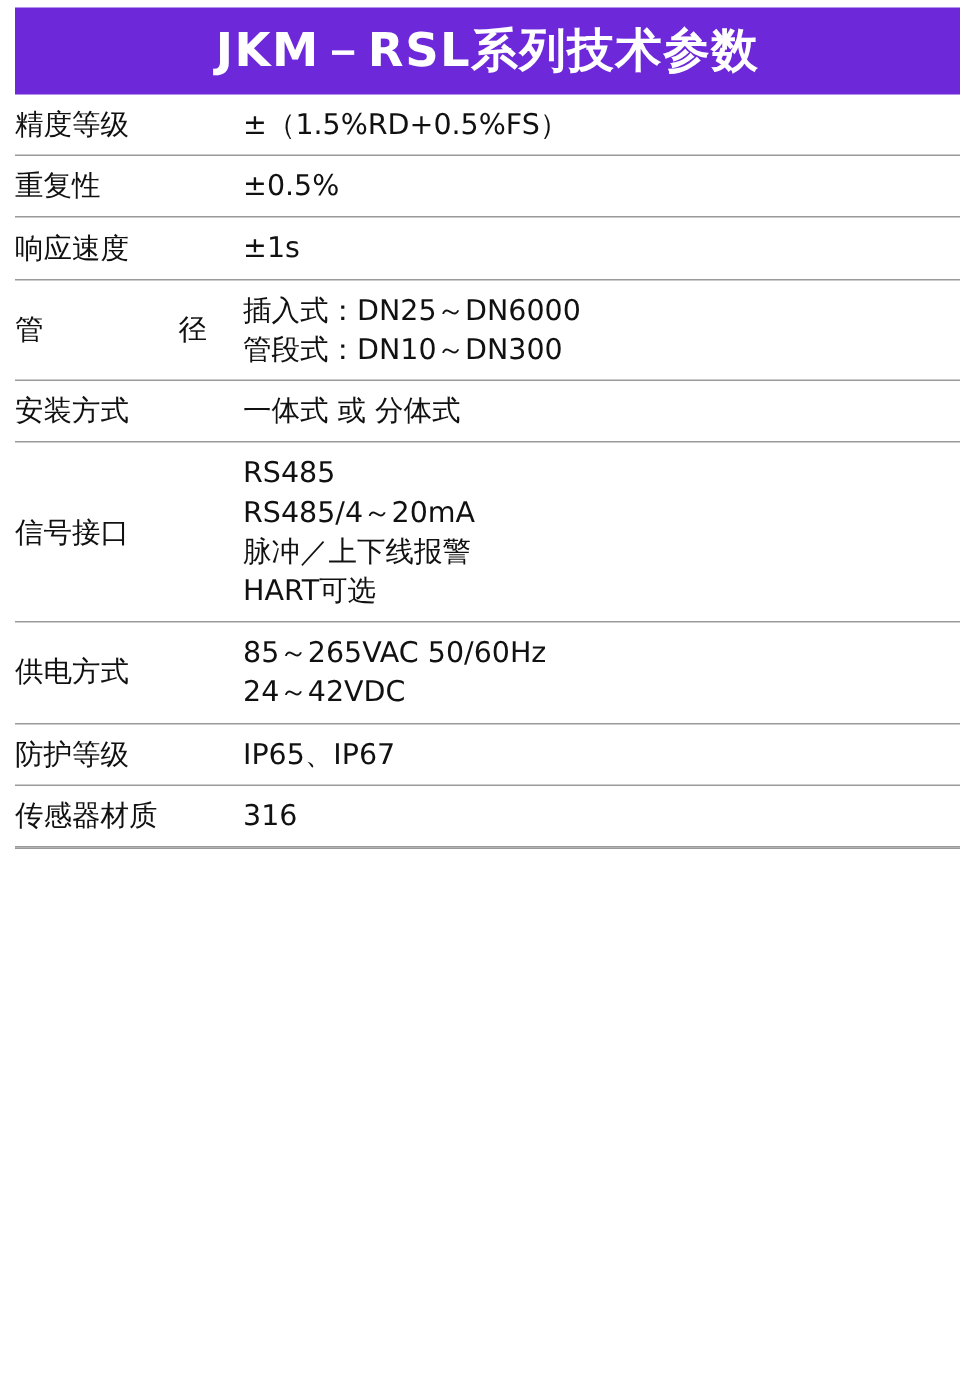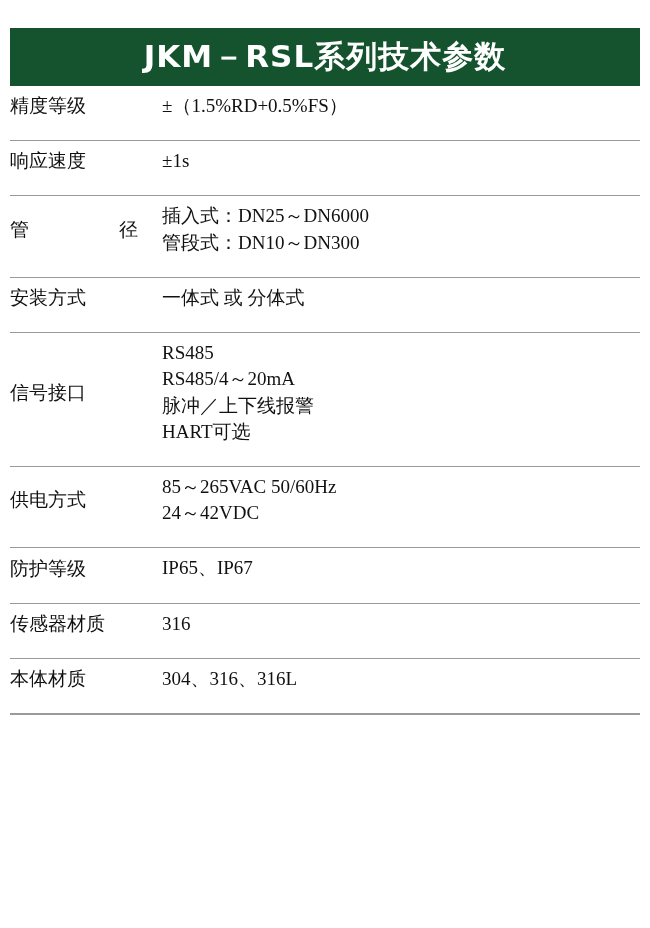--- a/index.html
+++ b/index.html
@@ -16,23 +16,23 @@
   }
   .sheet {
     width: 650px;
     height: 928px;
     box-sizing: border-box;
     padding: 0 10px;
     background: #ffffff;
     position: relative;
   }
   .title-bar {
-    margin: 28px 0 0 0;
+    margin: 5px 0 0 0;
     height: 58px;
-    background: #14532d;
+    background: #6d28d9;
     display: flex;
     align-items: center;
     justify-content: center;
   }
   .title-text {
     color: #ffffff;
     font-size: 31px;
     font-weight: bold;
     letter-spacing: 1px;
     font-family: "DejaVu Sans", "Liberation Sans", sans-serif;
@@ -44,21 +44,21 @@
     table-layout: fixed;
   }
   table.spec tr {
     border-bottom: 1px solid #9a9a9a;
   }
   table.spec tr:first-child {
     border-top: none;
   }
   table.spec td {
     vertical-align: middle;
-    padding: 7px 0 21px 0;
+    padding: 7px 0 7px 0;
     margin-top: 36px;
   }
   td.label {
     width: 152px;
     font-size: 19px;
     color: #111111;
     padding-left: 6px;
     white-space: nowrap;
   }
   td.label.spread {
@@ -68,21 +68,20 @@
     display: inline-block;
     width: 128px;
     text-align: justify;
     text-align-last: justify;
   }
   td.value {
     font-size: 19px;
     color: #111111;
     padding-left: 4px;
     line-height: 1.38;
-    font-family: Liberation Serif, serif;
   }
   .value-line {
     display: block;
     white-space: nowrap;
   }
   .bottom-rule {
     border-top: 1px solid #9a9a9a;
     margin-top: 0;
   }
 </style>
@@ -94,20 +93,26 @@
   <div class="title-bar">
     <div class="title-text">JKM－RSL系列技术参数</div>
   </div>
 
   <table class="spec">
     <tbody>
         <tr>
           <td class="label">精度等级</td>
           <td class="value">
             <span class="value-line">±（1.5%RD+0.5%FS）</span>
+          </td>
+        </tr>
+        <tr>
+          <td class="label">重复性</td>
+          <td class="value">
+            <span class="value-line">±0.5%</span>
           </td>
         </tr>
         <tr>
           <td class="label">响应速度</td>
           <td class="value">
             <span class="value-line">±1s</span>
           </td>
         </tr>
         <tr>
           <td class="label spread"><span class="label-spread">管径</span></td>
@@ -143,24 +148,18 @@
           <td class="value">
             <span class="value-line">IP65、IP67</span>
           </td>
         </tr>
         <tr>
           <td class="label">传感器材质</td>
           <td class="value">
             <span class="value-line">316</span>
           </td>
         </tr>
-        <tr>
-          <td class="label">本体材质</td>
-          <td class="value">
-            <span class="value-line">304、316、316L</span>
-          </td>
-        </tr>
       </tbody>
   </table>
 
   <div class="bottom-rule"></div>
 
 </div>
 
 </body></html>

